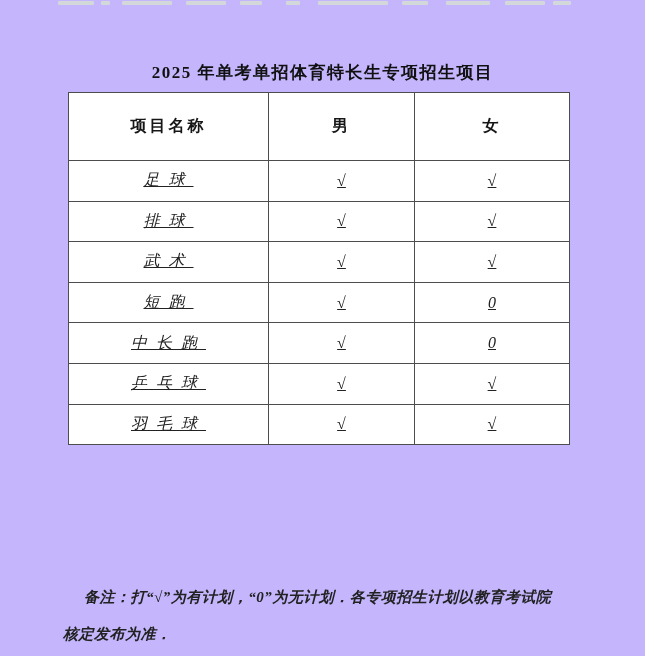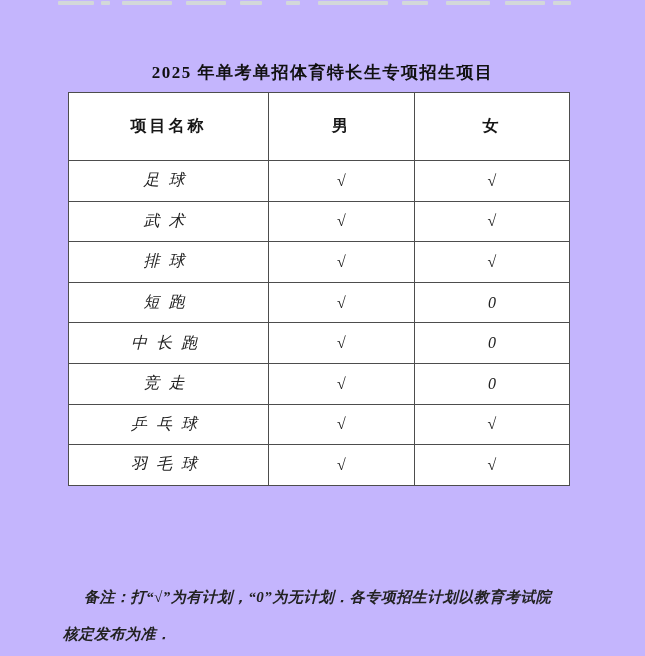--- a/index.html
+++ b/index.html
@@ -31,21 +31,21 @@
   .projects-table th, .projects-table td {
     border:1px solid #4d4d4d;
     text-align:center; vertical-align:middle;
     padding:0;
   }
   .projects-table th {
     height:67px;
     font-size:16px; font-weight:bold; letter-spacing:3px;
     color:#161616;
   }
-  .projects-table td { height:39.6px; }
+  .projects-table td { height:39.6px;text-decoration:underline; }
   td.name-cell {
     font-size:16px; letter-spacing:9px; font-style:italic;
     color:#222;
   }
   td.mark-cell { font-size:16px; font-style:italic; color:#222; letter-spacing:0; }
 
   .footnote {
     position:absolute; left:63px; top:586px; width:516px;
     font-size:15px; font-style:italic; letter-spacing:0.5px;
     color:#222;
@@ -88,41 +88,36 @@
         <th>女</th>
       </tr>
     </thead>
     <tbody>
       <tr>
         <td class="name-cell">足球</td>
         <td class="mark-cell">√</td>
         <td class="mark-cell">√</td>
       </tr>
       <tr>
-        <td class="name-cell">武术</td>
+        <td class="name-cell">排球</td>
         <td class="mark-cell">√</td>
         <td class="mark-cell">√</td>
       </tr>
       <tr>
-        <td class="name-cell">排球</td>
+        <td class="name-cell">武术</td>
         <td class="mark-cell">√</td>
         <td class="mark-cell">√</td>
       </tr>
       <tr>
         <td class="name-cell">短跑</td>
         <td class="mark-cell">√</td>
         <td class="mark-cell">0</td>
       </tr>
       <tr>
         <td class="name-cell">中长跑</td>
-        <td class="mark-cell">√</td>
-        <td class="mark-cell">0</td>
-      </tr>
-      <tr>
-        <td class="name-cell">竞走</td>
         <td class="mark-cell">√</td>
         <td class="mark-cell">0</td>
       </tr>
       <tr>
         <td class="name-cell">乒乓球</td>
         <td class="mark-cell">√</td>
         <td class="mark-cell">√</td>
       </tr>
       <tr>
         <td class="name-cell">羽毛球</td>

